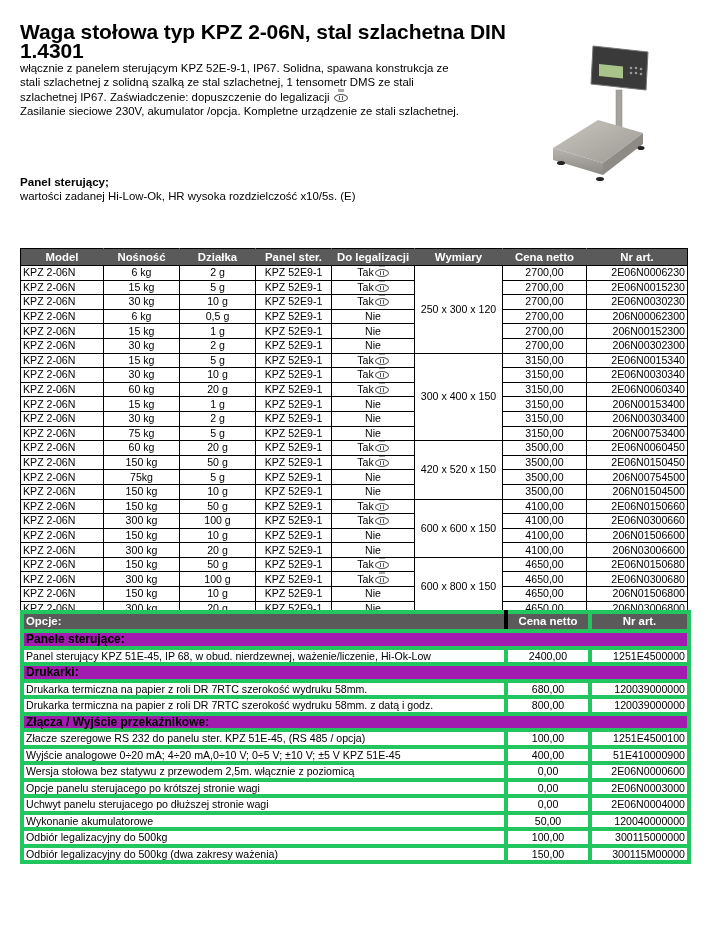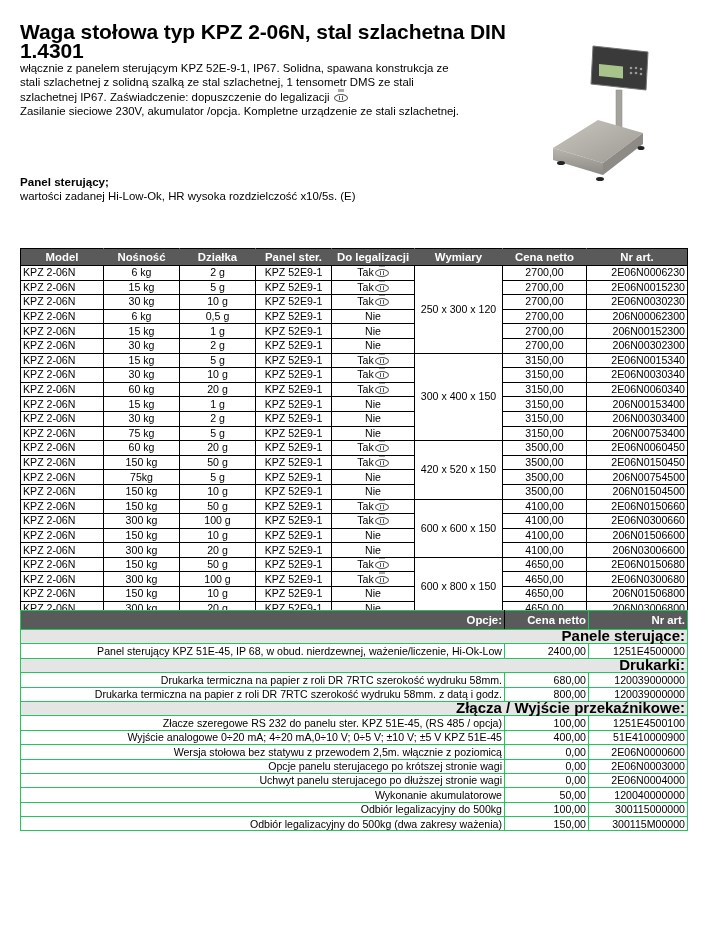--- a/index.html
+++ b/index.html
@@ -27,24 +27,24 @@
     .main-table th { background: #5a5a5a; color: #fff; font-weight: bold; font-size: 11.4px; height: 17px; border: 1px solid #000; border-left-color: #5a5a5a; border-right-color: #5a5a5a; text-align: center; }
     .main-table th:first-child { border-left-color: #000; }
     .main-table th:last-child { border-right-color: #000; }
     .main-table td { border: 1px solid #000; height: 14.6px; line-height: 13px; padding: 0 2px; white-space: nowrap; overflow: hidden; }
     .c { text-align: center; }
     .r { text-align: right; }
     .l { text-align: left; }
     .dim { text-align: center; vertical-align: middle; }
 
     .opt-table { position: absolute; left: 20px; top: 610px; width: 667px; }
-    .opt-table td { border: 1px solid #22c55e; padding: 0 2px; line-height: 12.5px; height: 14.4px; white-space: nowrap; font-size: 10.6px; text-align: right; }
+    .opt-table td { border: 4px solid #22c55e; padding: 0 2px; line-height: 12.5px; height: 14.4px; white-space: nowrap; font-size: 10.6px; }
     .opt-head td { background: #5a5a5a; color: #fff; font-weight: bold; height: 19px; font-size: 11.4px; }
     .opt-head td.ohl { border-right-color: #000; }
-    .sec td { background: #e5e5e5; font-weight: bold; height: 14.4px; font-size: 15px; }
+    .sec td { background: #a21caf; font-weight: bold; height: 14.4px; font-size: 12px; }
     .wrap { white-space: normal !important; }
   </style>
 </head>
 <body>
 
 <div class="intro">
   <h1 class="title">Waga stołowa typ KPZ 2-06N, stal szlachetna DIN 1.4301</h1>
   <div class="desc">
     <p>włącznie z panelem sterującym KPZ 52E-9-1, IP67. Solidna, spawana konstrukcja ze</p>
     <p>stali szlachetnej z solidną szalką ze stal szlachetnej, 1 tensometr DMS ze stali</p>

